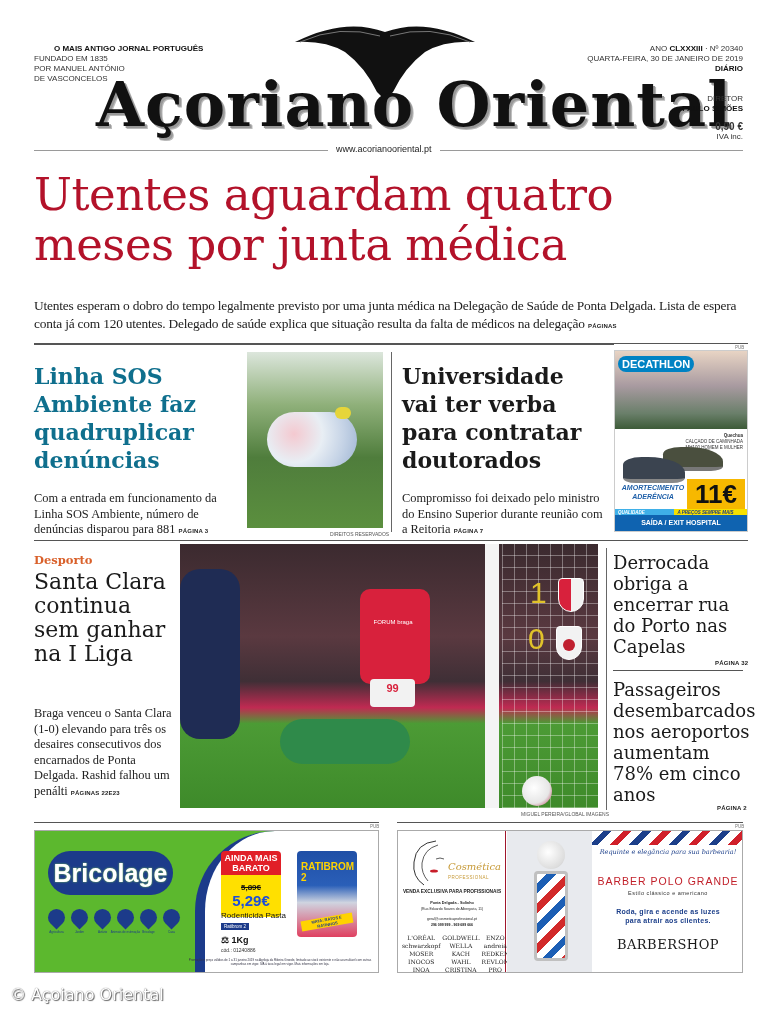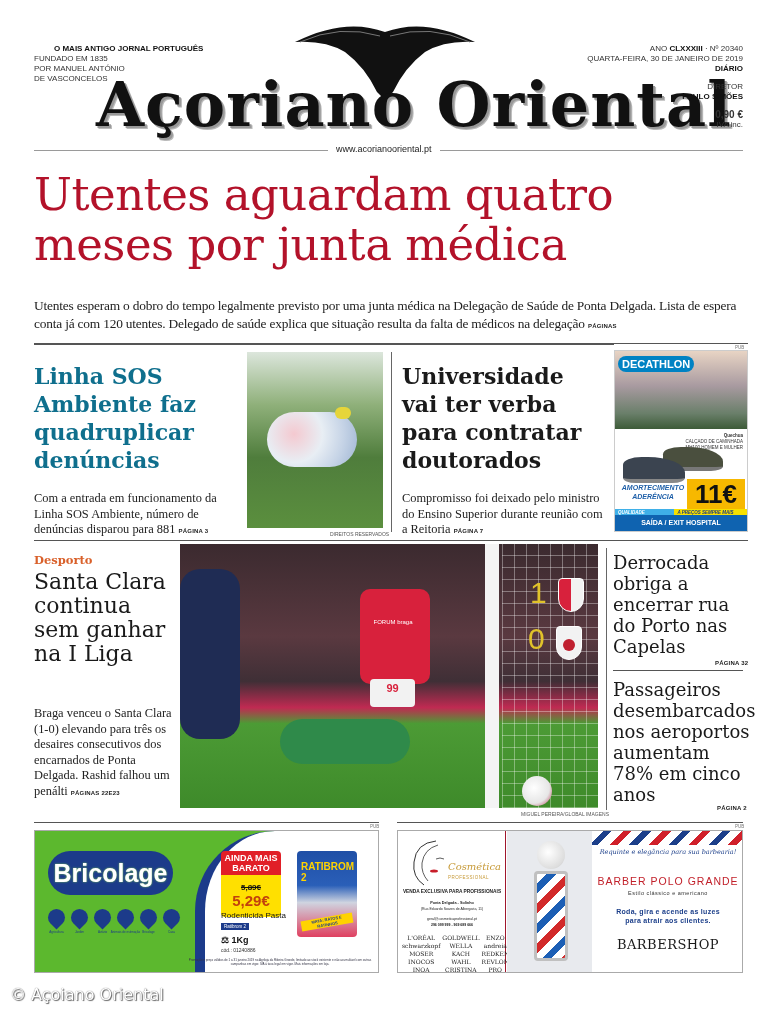--- a/index.html
+++ b/index.html
@@ -61,21 +61,21 @@
   .agri-logo span { color: #fff; text-shadow: 0 0 2px #7fd14c; }
   .agri-icons { position: absolute; left: 13px; top: 78px; display: flex; gap: 6px; }
   .pin { width: 17px; height: 17px; background: #1c3b8a; border-radius: 50% 50% 50% 0; transform: rotate(-45deg); }
   .pin-wrap { display: flex; flex-direction: column; align-items: center; width: 17px; }
   .pin-label { font-family: "Liberation Sans", sans-serif; font-size: 3px; color: #1c3b8a; margin-top: 4px; white-space: nowrap; }
   .agri-white { position: absolute; left: 160px; top: 0; width: 190px; height: 143px; background: #fff; border-radius: 80px 0 0 0; border-left: 10px solid #1c3b8a; }
   .price-box { position: absolute; left: 186px; top: 20px; width: 60px; height: 55px; }
   .price-red { background: #e11f27; color: #fff; font-family: "Liberation Sans", sans-serif; font-weight: bold; font-size: 9px; line-height: 10px; text-align: center; padding: 2px 0; border-radius: 4px 4px 0 0; }
   .price-yellow { background: #ffe000; text-align: center; font-family: "Liberation Sans", sans-serif; font-weight: bold; color: #111; padding: 8px 0; border-radius: 0 0 4px 4px; }
   .price-old { font-size: 8px; text-decoration: line-through; }
-  .price-new { font-size: 15px; color: #c2410c; }
+  .price-new { font-size: 15px; color: #1d4ed8; }
   .agri-prod { position: absolute; left: 186px; top: 80px; font-family: "Liberation Sans", sans-serif; font-size: 8px; color: #111; }
   .agri-weight { position: absolute; left: 186px; top: 104px; font-family: "Liberation Sans", sans-serif; font-weight: bold; font-size: 9px; color: #111; }
   .agri-code { position: absolute; left: 186px; top: 116px; font-family: "Liberation Sans", sans-serif; font-size: 5px; color: #333; }
   .agri-fine { position: absolute; left: 150px; top: 127px; width: 190px; font-family: "Liberation Sans", sans-serif; font-size: 3px; color: #334; text-align: center; }
   .ratibrom { position: absolute; left: 262px; top: 20px; width: 60px; height: 86px; background: linear-gradient(180deg,#1f4fa6 0%,#2a5fb8 40%,#cfd4e0 60%,#e04060 100%); border-radius: 4px; }
   .ratibrom-t { position: absolute; left: 4px; top: 10px; color: #ffd300; font-family: "Liberation Sans", sans-serif; font-weight: bold; font-size: 10px; }
 
   .barber { left: 397px; top: 830px; width: 346px; height: 143px; background: #fff; }
   .cos { position: absolute; left: 0; top: 0; width: 108px; height: 143px; border-right: 1px solid #a0162c; }
   .cos-name { position: absolute; left: 50px; top: 30px; font-family: "DejaVu Serif", serif; font-style: italic; font-size: 10px; color: #c79a38; }
@@ -112,21 +112,21 @@
   <path d="M15 30 Q55 12 95 24" stroke="#777" stroke-width="1" fill="none"></path>
   <path d="M185 30 Q145 12 105 24" stroke="#777" stroke-width="1" fill="none"></path>
 </svg>
 
 <div class="abs logo">Açoriano Oriental</div>
 
 <div class="abs mast-right">
   <div><span>ANO </span><span class="bold">CLXXXIII</span><span> · Nº 20340</span></div>
   <div>QUARTA-FEIRA, 30 DE JANEIRO DE 2019</div>
   <div class="bold">DIÁRIO</div>
-  <div style="margin-top:8px">DIRETOR</div>
+  <div style="margin-top:20px">DIRETOR</div>
   <div class="bold">PAULO SIMÕES</div>
   <div class="price">0,90 €</div>
   <div>IVA inc.</div>
 </div>
 
 <div class="abs site-line"></div>
 <div class="abs site-url">www.acorianooriental.pt</div>
 
 <div class="abs lead-title">Utentes aguardam quatro meses por junta médica</div>
 <div class="abs lead-sub">

